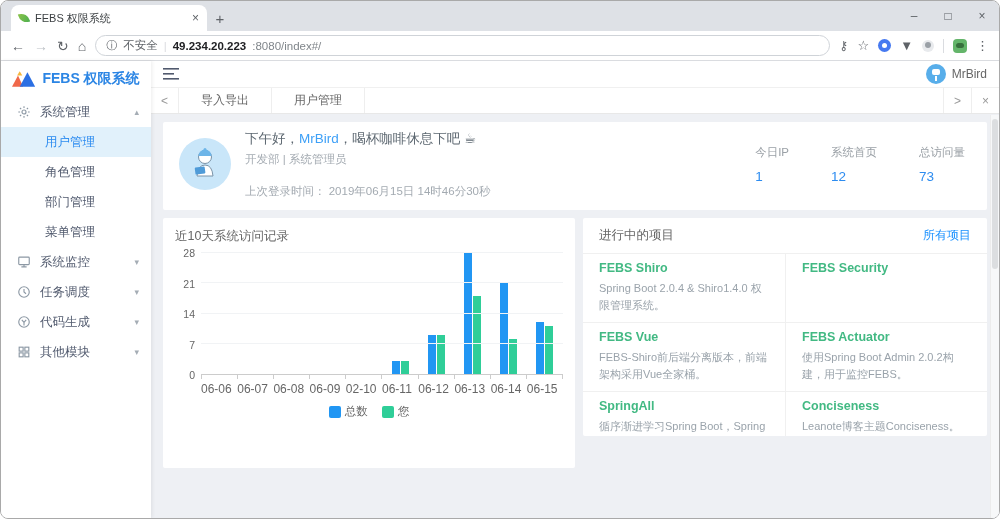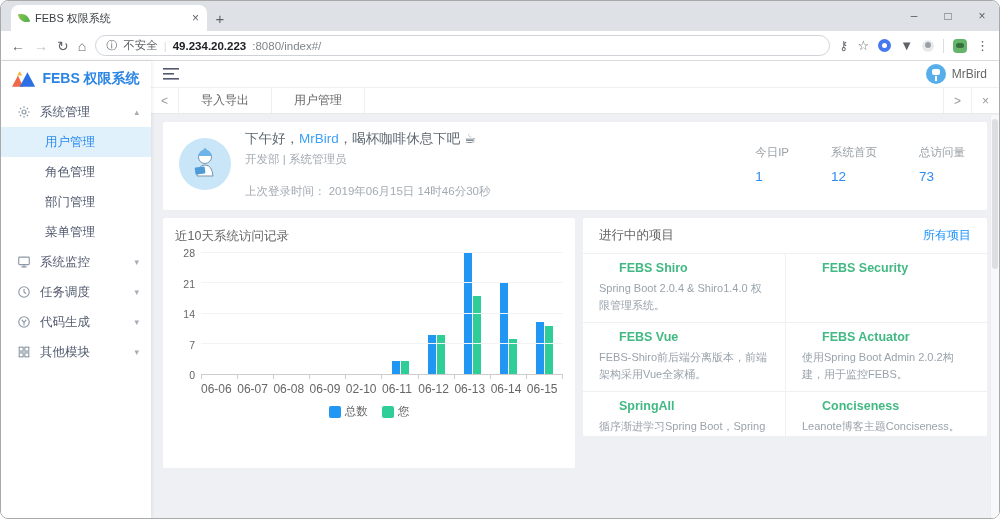--- a/index.html
+++ b/index.html
@@ -96,21 +96,21 @@
   .leg-sw { width:12px; height:12px; border-radius:2px; }
 
   
   .projects { flex:1; background:#fff; border-radius:2px; height:218px; overflow:hidden; min-width:0; }
   .p-head { display:flex; align-items:center; justify-content:space-between; padding:9px 16px; border-bottom:1px solid #f0f0f0; }
   .p-title { font-size:12.5px; color:#666; }
   .p-link { font-size:12px; color:#1890ff; cursor:pointer;text-align:right; }
   .p-grid { display:grid; grid-template-columns:1fr 1fr; }
   .p-cell { padding:7px 16px 9px; border-bottom:1px solid #f0f0f0; }
   .p-cell:nth-child(even) { border-left:1px solid #f0f0f0; }
-  .p-name { font-size:12.5px; font-weight:bold; color:#42b983; cursor:pointer;margin-left:20px; }
+  .p-name { font-size:12.5px; font-weight:bold; color:#42b983; cursor:pointer; }
   .p-desc { font-size:11px; color:#9aa3ab; margin-top:5px; line-height:1.5; }
 
   
   .page-scroll { position:absolute; right:0; top:54px; bottom:0; width:9px; background:#f7f8f9; border-left:1px solid #ececec; }
   .page-thumb { position:absolute; left:1px; right:1px; top:4px; height:150px; background:#dcdee0; border-radius:4px; }
 </style>
 </head>
 <body>
 
 <div class="window">

